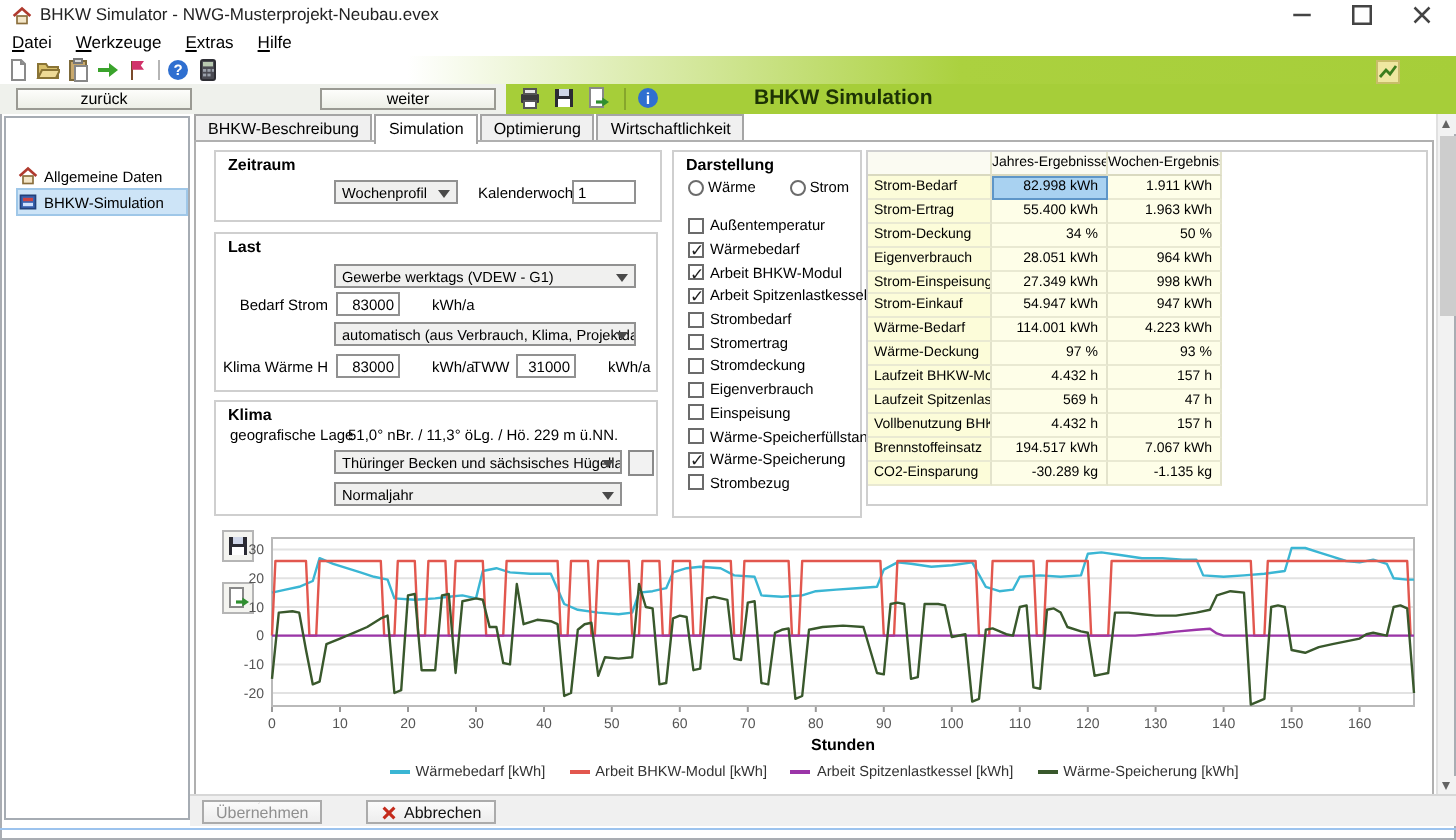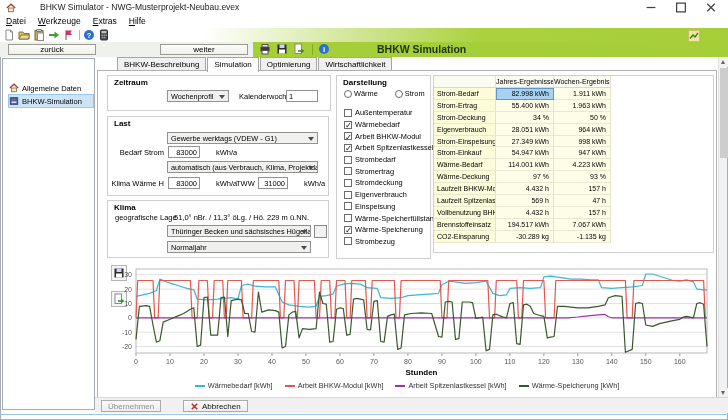--- a/index.html
+++ b/index.html
@@ -8,21 +8,21 @@
     position:relative; overflow:hidden; background:#fff;
     font-family:"Liberation Sans", sans-serif; font-size:8px; color:#000;
     box-shadow: inset 0 0 0 1px #a9adb3;
   }
   .abs { position:absolute; }
   svg { display:block; }
 
   
   #titlebar { left:0; top:0; width:728px; height:15px; background:#fff; }
   #app-icon { left:6px; top:3px; width:10px; height:10px; }
-  #win-title { left:20px; top:0; height:15px; line-height:15px; font-size:8.5px; color:#222;margin-left:20px; }
+  #win-title { left:20px; top:0; height:15px; line-height:15px; font-size:8.5px; color:#222; }
   #win-controls { right:2px; top:0; height:15px; display:flex; }
   .winbtn { width:30px; height:15px; display:flex; align-items:center; justify-content:center; color:#333; }
 
   
   #menubar { left:0; top:15px; width:728px; height:13px; background:#fff; display:flex; }
   .menu-item { padding:0 6px; line-height:13px; font-size:8.5px; }
   .menu-item u { text-decoration:underline; }
 
   
   #toolbar1 { left:0; top:28px; width:728px; height:14px;
@@ -44,21 +44,21 @@
     font-size:10.5px; font-weight:bold; color:#1d3305; }
 
   
   #sidebar { left:2px; top:58px; width:93px; height:352px; background:#fff; border:1px solid #a6acb3; }
   .tree-item { position:absolute; left:6px; height:12px; display:flex; align-items:center; width:84px;margin-top:20px; }
   .tree-item .ticon { width:10px; height:10px; margin-right:3px; flex:none; }
   .tree-item .tlabel { font-size:7.5px; white-space:nowrap; }
   .tree-item.selected { background:#cde4f7; outline:1px solid #9fc7e8; }
 
   
-  #tabbar { left:97px; top:56px; height:15px; display:flex; align-items:flex-end;margin-left:20px; }
+  #tabbar { left:97px; top:56px; height:15px; display:flex; align-items:flex-end; }
   .tab { font-size:8px; padding:2px 6px 2px 6px; background:#f0f0f0; border:1px solid #a5a5a5;
     border-bottom:none; margin-right:1px; position:relative; }
   .tab.active { background:#fff; padding-bottom:3px; margin-bottom:-1px; z-index:3; }
 
   
   #content { left:97px; top:70px; width:620px; height:328px; background:#fff; border:1px solid #b0b0b0; }
 
   .gbox { position:absolute; border:1px solid #cfcfcf; background:#fff; }
   .gtitle { position:absolute; left:6px; top:2px; font-size:8px; font-weight:bold; }
 

